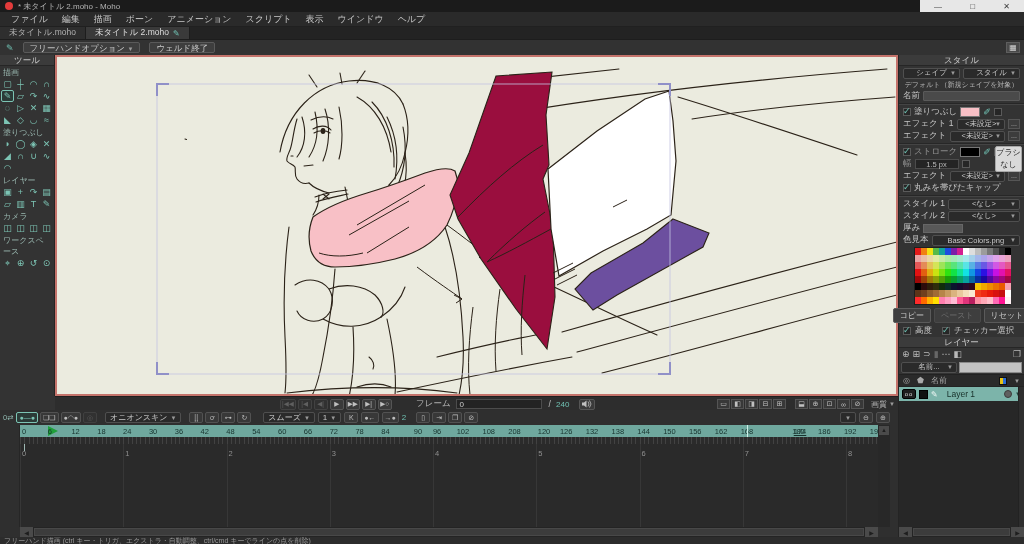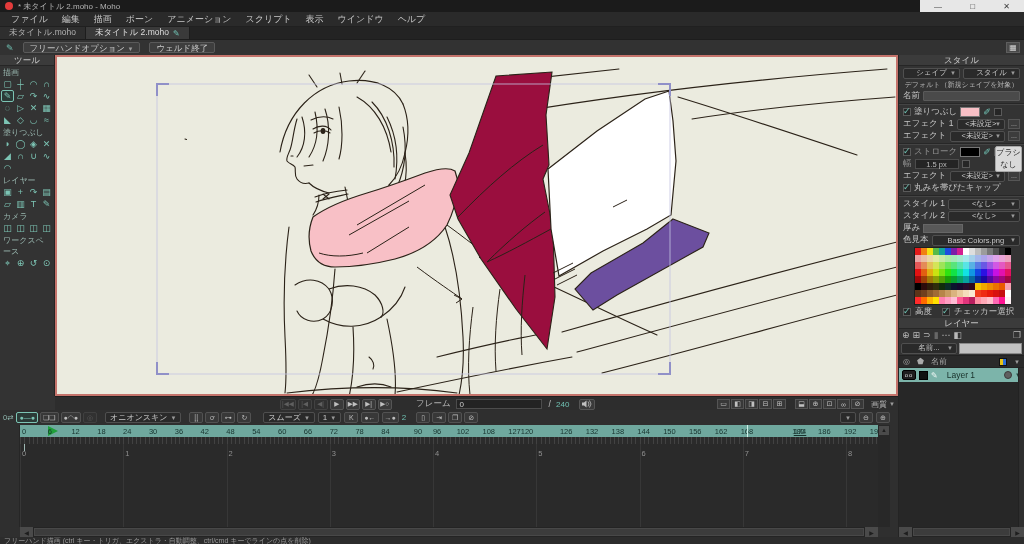--- a/index.html
+++ b/index.html
@@ -439,22 +439,22 @@
         <span class="frame-num" style="left: 236.362px;">54</span>
         <span class="frame-num" style="left: 262.18px;">60</span>
         <span class="frame-num" style="left: 287.998px;">66</span>
         <span class="frame-num" style="left: 313.816px;">72</span>
         <span class="frame-num" style="left: 339.634px;">78</span>
         <span class="frame-num" style="left: 365.452px; text-align: right;">84</span>
         <span class="frame-num" style="left: 398px;">90</span>
         <span class="frame-num" style="left: 417.088px;">96</span>
         <span class="frame-num" style="left: 442.906px;">102</span>
         <span class="frame-num" style="left: 468.724px;">108</span>
-        <span class="frame-num" style="left: 494.542px;">127</span>
-        <span class="frame-num" style="left: 507px;">120</span>
+        <span class="frame-num" style="left: 494.542px;">208</span>
+        <span class="frame-num" style="left: 524px;">120</span>
         <span class="frame-num" style="left: 546.178px;">126</span>
         <span class="frame-num" style="left: 571.996px;">132</span>
         <span class="frame-num" style="left: 597.814px;">138</span>
         <span class="frame-num" style="left: 623.632px;">144</span>
         <span class="frame-num" style="left: 649.45px;">150</span>
         <span class="frame-num" style="left: 675.268px;">156</span>
         <span class="frame-num" style="left: 701.086px;">162</span>
         <span class="frame-num" style="left: 726.904px;">168</span>
         <span class="frame-num" style="left: 780px; text-decoration: underline;">174</span>
         <span class="frame-num" style="left: 778.54px;">180</span>
@@ -705,20 +705,25 @@
         <span style="background: rgb(255, 92, 149);"></span>
         <span style="background: rgb(225, 53, 123);"></span>
         <span style="background: rgb(185, 31, 95);"></span>
         <span style="background: rgb(255, 144, 164);"></span>
         <span style="background: rgb(255, 168, 183);"></span>
         <span style="background: rgb(255, 192, 203);"></span>
         <span style="background: rgb(255, 105, 180);"></span>
         <span style="background: rgb(255, 20, 147);"></span>
         <span style="background: rgb(255, 241, 245);"></span>
       </div>
+    <div class="sp-btnrow">
+      <span class="pbtn">コピー</span>
+      <span class="pbtn dis">ペースト</span>
+      <span class="pbtn">リセット</span>
+    </div>
     <div class="sp-row" style="gap:4px">
       <span class="cb on"></span>
       <span>高度</span>
       <span class="cb on" style="margin-left:6px"></span>
       <span>チェッカー選択</span>
     </div>
 
     <div class="panel-title">レイヤー</div>
     <div class="lp-icons" id="lpIcons">
         <span>⊕</span>

